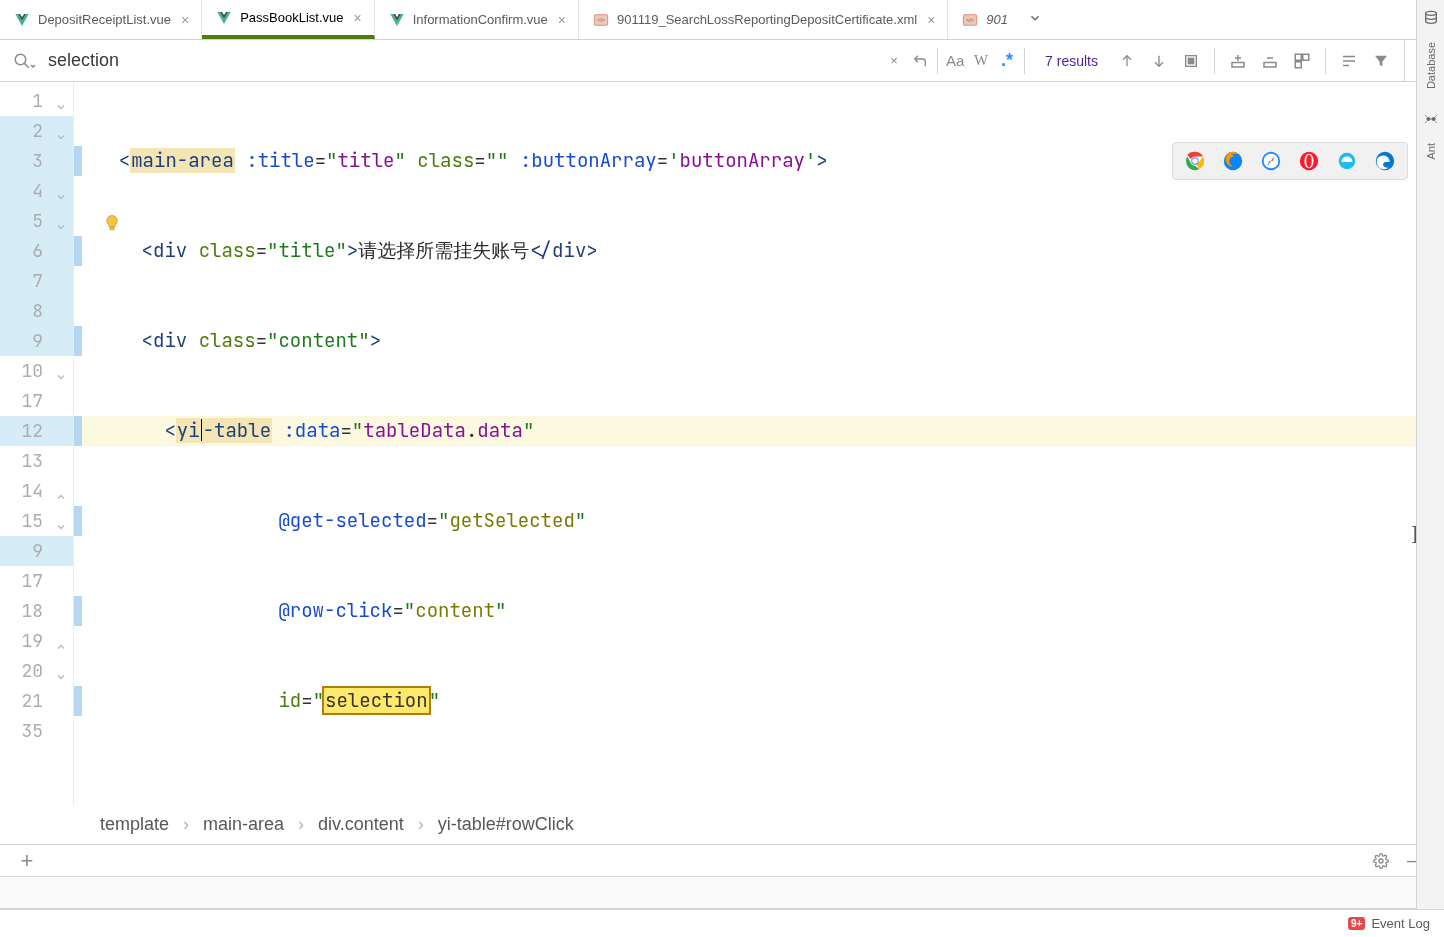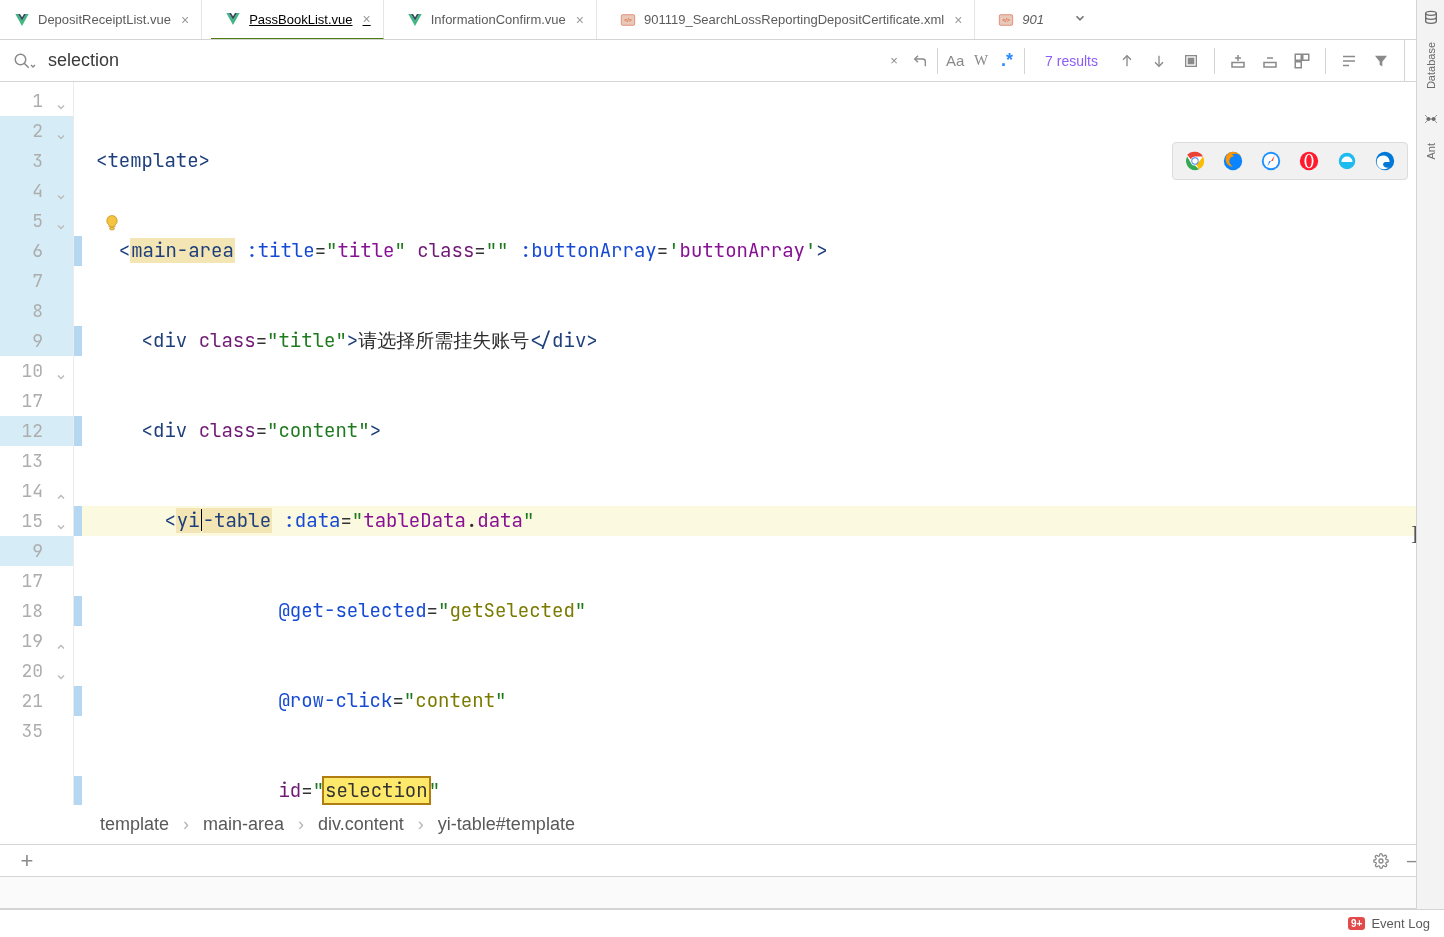--- a/index.html
+++ b/index.html
@@ -14,37 +14,35 @@
   position: relative;
 }
 
 
 .tabs-bar {
   display: flex;
   align-items: center;
   height: 40px;
   border-bottom: 1px solid #d4d4d4;
   background: #fff;
-  gap: 9px;
 }
 .tab {
   display: flex;
   align-items: center;
   gap: 8px;
   padding: 0 10px 0 14px;
   height: 100%;
   border-right: 1px solid #e5e5e5;
   color: #5b5b5b;
   cursor: pointer;
   white-space: nowrap;
 }
 .tab.active {
   color: #000;
-  border-bottom: 1px solid #4d7c0f;
-  text-decoration: underline;
+  border-bottom: 4px solid #4d7c0f;
 }
 .tab .close { color: #9a9a9a; font-size: 14px; padding: 0 2px; }
 .tab-icon { width: 16px; height: 16px; display:flex; align-items:center; justify-content:center; }
 .tab-icon.vue svg { color:#41b883; }
 .tab-icon.xml svg { color:#e06c4b; }
 .tabs-more { padding: 0 10px; color:#777; }
 
 
 .right-strip {
   position: absolute;
@@ -85,21 +83,21 @@
   width: 460px;
   background: transparent;
 }
 .icon-btn {
   width: 26px; height: 26px;
   display:flex; align-items:center; justify-content:center;
   color:#8a8a8a; cursor:pointer;
 }
 .icon-btn.active-blue { color:#2b89ff; }
 .find-sep { width:1px; height:26px; background:#d4d4d4; margin:0 4px; }
-.results-text { color:#8b5cf6; margin: 0 16px; font-size:14px; }
+.results-text { color:#4c1d95; margin: 0 16px; font-size:14px; }
 .find-right { display:flex; align-items:center; gap:6px; padding-right:10px; }
 .find-close {
   border-left:1px solid #d4d4d4;
   height:100%;
   width:40px;
   display:flex;align-items:center;justify-content:center;
   color:#8a8a8a;
 }
 
 
@@ -145,21 +143,21 @@
 .code .line { height:30px; padding-left: 22px; position:relative; }
 .code .line.cur { background:#fbf9e0; }
 .mod-stripe {
   position:absolute; left:0; top:0; width:8px; height:100%;
   background:#b6d7f1;
 }
 
 .tag-bracket{color:#1e3f7b;}
 .tag-name{color:#1e3f7b;}
 .tag-hl{background:#f3e6b4;padding:0 1px;}
-.attr{color:#701a75;}
+.attr{color:#4d7c0f;}
 .attr-dir{color:#174ad4;text-align:center;}
 .str{color:#1f7a1f;}
 .str-purple{color:#871094;}
 .txt{color:#2b2b2b;}
 .kw-olive{color:#7a7a00;}
 .sel-box{background:#ffe96b;outline:2px solid #b07d12;padding:0 1px;}
 .cursor-caret{display:inline-block;width:1px;height:22px;background:#000;vertical-align:middle;margin-bottom:3px;}
 
 
 .browsers {
@@ -410,21 +408,20 @@
             <polyline points="18 15 12 9 6 15"></polyline>
           </svg></span></div>
     <div class="ln">20<span class="fold"><svg width="12" height="12" viewBox="0 0 24 24" fill="none" stroke="currentColor" stroke-width="3">
             <polyline points="6 9 12 15 18 9"></polyline>
           </svg></span></div>
     <div class="ln">21</div>
     <div class="ln">35</div>
   </div>
 
   <div class="code">
-    <div class="line"><span class="tag-bracket">&lt;</span><span class="tag-name">template</span><span class="tag-bracket">&gt;</span></div>
     <div class="line"><span class="mod-stripe"></span>  <span class="tag-bracket">&lt;</span><span class="tag-name tag-hl">main-area</span> <span class="attr-dir">:title</span>=<span class="str">"</span><span class="str-purple">title</span><span class="str">"</span> <span class="attr">class</span>=<span class="str">""</span> <span class="attr-dir">:buttonArray</span>=<span class="str">'</span><span class="str-purple">buttonArray</span><span class="str">'</span><span class="tag-bracket">&gt;</span></div>
     <div class="line"><span class="mod-stripe"></span>    <span class="tag-bracket">&lt;</span><span class="tag-name">div</span> <span class="attr">class</span>=<span class="str">"title"</span><span class="tag-bracket">&gt;</span><span class="txt">请选择所需挂失账号</span><span class="tag-bracket">&lt;/</span><span class="tag-name">div</span><span class="tag-bracket">&gt;</span></div>
     <div class="line"><span class="mod-stripe"></span>    <span class="tag-bracket">&lt;</span><span class="tag-name">div</span> <span class="attr">class</span>=<span class="str">"content"</span><span class="tag-bracket">&gt;</span></div>
     <div class="line cur"><span class="mod-stripe"></span>      <span class="tag-bracket">&lt;</span><span class="tag-name tag-hl">yi</span><span class="cursor-caret"></span><span class="tag-name tag-hl">-table</span> <span class="attr-dir">:data</span>=<span class="str">"</span><span class="str-purple">tableData</span><span class="txt">.</span><span class="str-purple">data</span><span class="str">"</span></div>
     <div class="line"><span class="mod-stripe"></span>                <span class="attr-dir">@get-selected</span>=<span class="str">"</span><span class="kw-olive">getSelected</span><span class="str">"</span></div>
     <div class="line"><span class="mod-stripe"></span>                <span class="attr-dir">@row-click</span>=<span class="str">"</span><span class="kw-olive">content</span><span class="str">"</span></div>
     <div class="line"><span class="mod-stripe"></span>                <span class="attr">id</span>=<span class="str">"</span><span class="sel-box">selection</span><span class="str">"</span></div>
     
     
     
@@ -497,21 +494,21 @@
   </div>
 </div>
 
 <div class="breadcrumb">
   <span>template</span>
     <span class="sep">›</span>
   <span>main-area</span>
     <span class="sep">›</span>
   <span>div.content</span>
     <span class="sep">›</span>
-  <span>yi-table#template</span>
+  <span>yi-table#rowClick</span>
 </div>
 
 <div class="toolwin">
   <span class="icon-btn" style="font-size:22px">+</span>
   <span style="display:flex;gap:10px">
     <span class="icon-btn">
         <svg width="16" height="16" viewBox="0 0 24 24" fill="none" stroke="currentColor" stroke-width="2">
           <circle cx="12" cy="12" r="3"></circle>
           <path d="M19.4 15a1.7 1.7 0 0 0 .3 1.8l.1.1a2 2 0 1 1-2.8 2.8l-.1-.1a1.7 1.7 0 0 0-1.8-.3 1.7 1.7 0 0 0-1 1.5V21a2 2 0 1 1-4 0v-.1a1.7 1.7 0 0 0-1-1.5 1.7 1.7 0 0 0-1.8.3l-.1.1a2 2 0 1 1-2.8-2.8l.1-.1a1.7 1.7 0 0 0 .3-1.8 1.7 1.7 0 0 0-1.5-1H3a2 2 0 1 1 0-4h.1a1.7 1.7 0 0 0 1.5-1 1.7 1.7 0 0 0-.3-1.8l-.1-.1a2 2 0 1 1 2.8-2.8l.1.1a1.7 1.7 0 0 0 1.8.3h0a1.7 1.7 0 0 0 1-1.5V3a2 2 0 1 1 4 0v.1a1.7 1.7 0 0 0 1 1.5h0a1.7 1.7 0 0 0 1.8-.3l.1-.1a2 2 0 1 1 2.8 2.8l-.1.1a1.7 1.7 0 0 0-.3 1.8v0a1.7 1.7 0 0 0 1.5 1H21a2 2 0 1 1 0 4h-.1a1.7 1.7 0 0 0-1.5 1z"></path>
         </svg>

